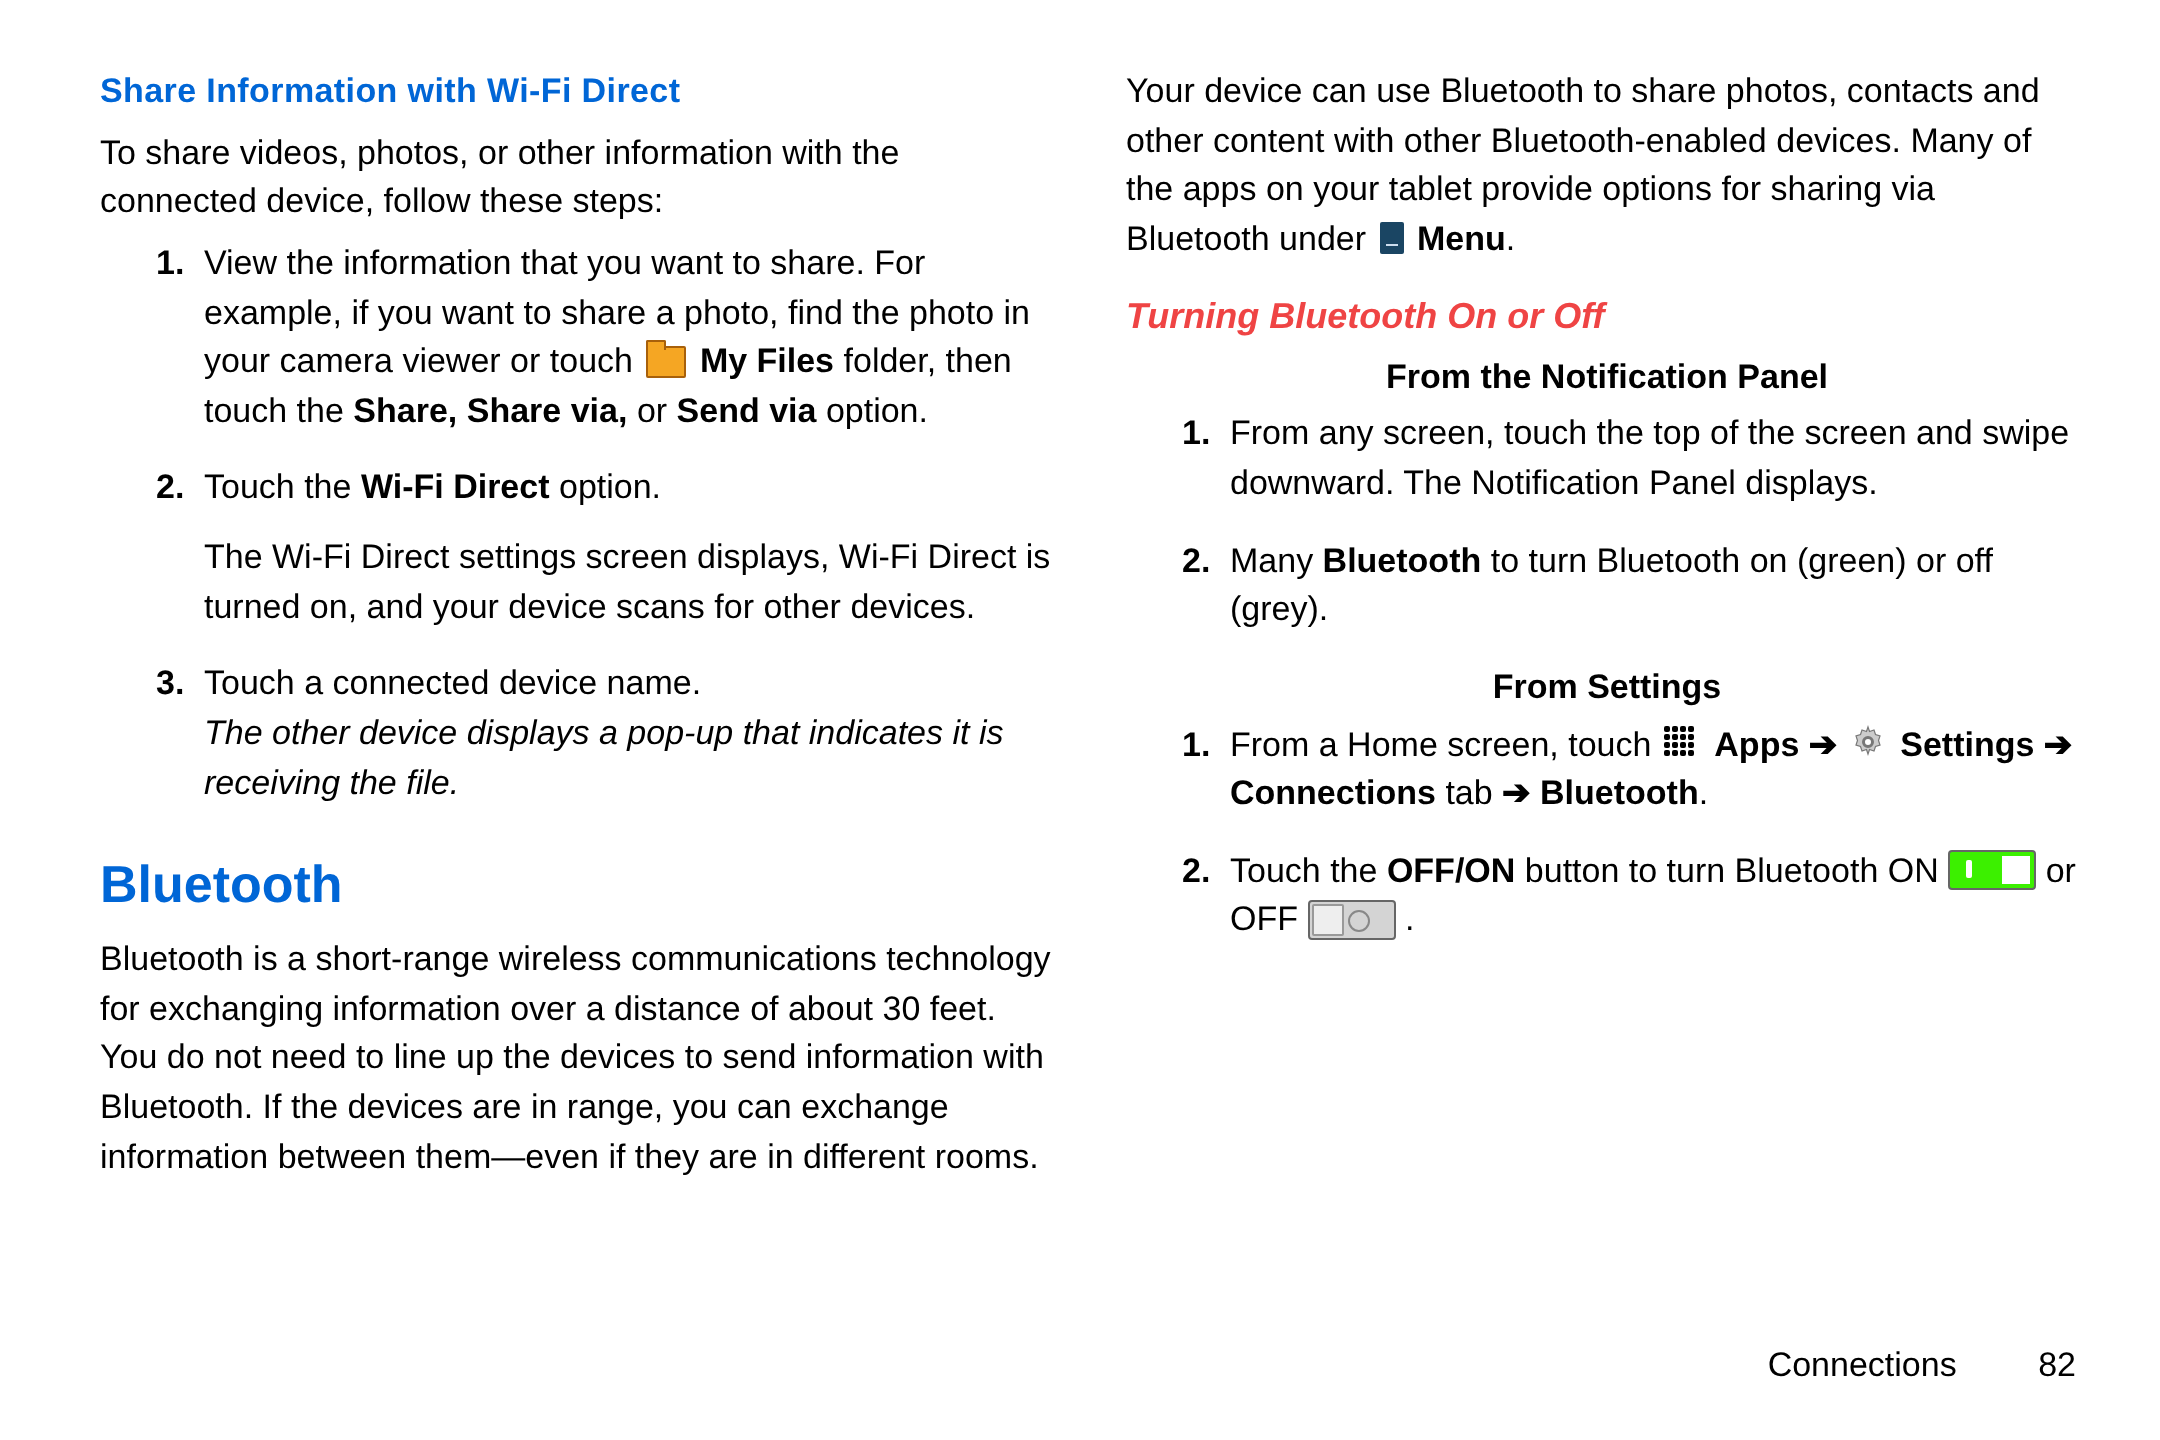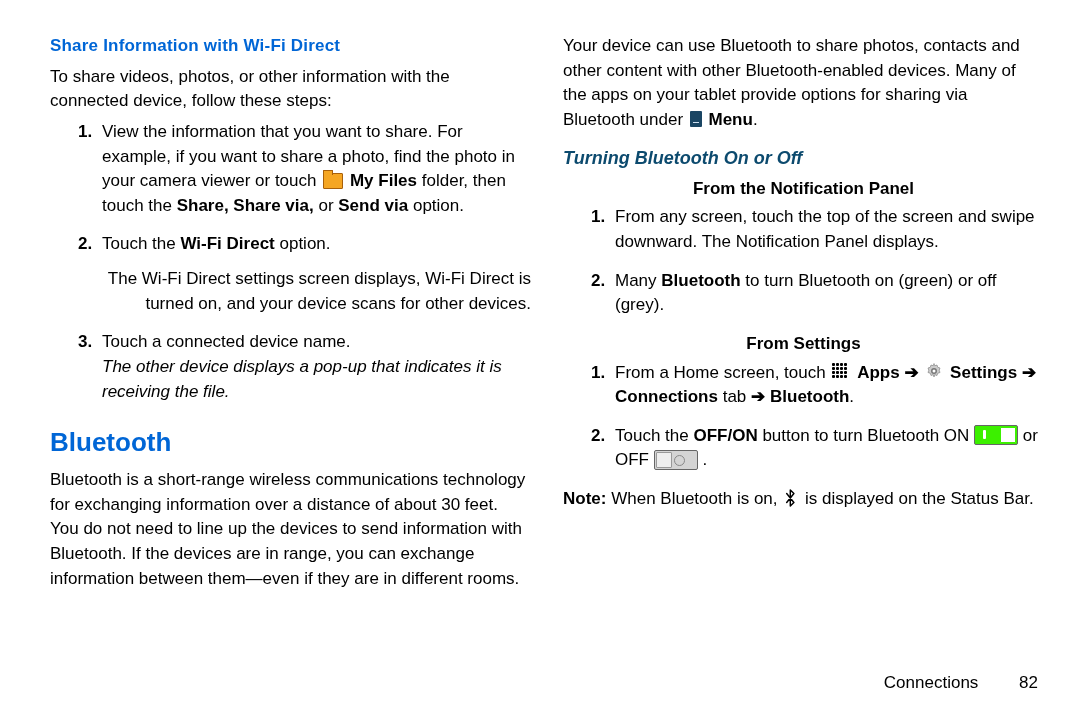--- a/index.html
+++ b/index.html
@@ -27,21 +27,21 @@
     letter-spacing:0.2px;
   }
   h1.section {
     color:#0066d6;
     font-family: "Arial Black", Arial, sans-serif;
     font-weight:900;
     font-size:26px;
     margin:20px 0 6px 0;
   }
   h2.italic-blue {
-    color:#0c4a6e;
+    color:#ef4444;
     font-style:italic;
     font-family: "Arial Black", Arial, sans-serif;
     font-weight:900;
     font-size:18px;
     margin:12px 0 6px 0;
   }
   h3.bold-sub {
     font-weight:bold;
     font-size:17px;
     margin:6px 0 4px 0;
@@ -186,21 +186,21 @@
         <span> folder, then touch the </span>
         <span class="b">Share, Share via,</span>
         <span> or </span>
         <span class="b">Send via</span>
         <span> option.</span>
       </li>
       <li>
         <span>Touch the </span>
         <span class="b">Wi-Fi Direct</span>
         <span> option.</span>
-        <p style="margin-top:10px;text-align:right;">The Wi-Fi Direct settings screen displays, Wi-Fi Direct is turned on, and your device scans for other devices.</p>
+        <p style="margin-top:10px;">The Wi-Fi Direct settings screen displays, Wi-Fi Direct is turned on, and your device scans for other devices.</p>
       </li>
       <li>
         <span>Touch a connected device name.</span>
         <p style="margin-top:0;font-style:italic;">The other device displays a pop-up that indicates it is receiving the file.</p>
       </li>
     </ol>
 
     <h1 class="section">Bluetooth</h1>
     <p>Bluetooth is a short-range wireless communications technology for exchanging information over a distance of about 30 feet. You do not need to line up the devices to send information with Bluetooth. If the devices are in range, you can exchange information between them—even if they are in different rooms.</p>
   </div>
@@ -266,29 +266,19 @@
         <span>Touch the </span>
         <span class="b">OFF/ON</span>
         <span> button to turn Bluetooth ON </span>
         <span class="toggle on"></span>
         <span> or OFF </span>
         <span class="toggle off"></span>
         <span>.</span>
       </li>
     </ol>
 
-    <p>
-      <span class="b">Note:</span>
-      <span> When Bluetooth is on, </span>
-      <span class="inline-icon icon-bt">
-        <svg viewBox="0 0 14 20" stroke="#000" stroke-width="1.6" fill="none" stroke-linejoin="round" stroke-linecap="round">
-          <path d="M3 5 L11 15 L7 19 L7 1 L11 5 L3 15"></path>
-        </svg>
-      </span>
-      <span> is displayed on the Status Bar.</span>
-    </p>
   </div>
 </div>
 
 <div class="footer">
   <span>Connections</span>
   <span class="pgno">82</span>
 </div>
 
 </body></html>

